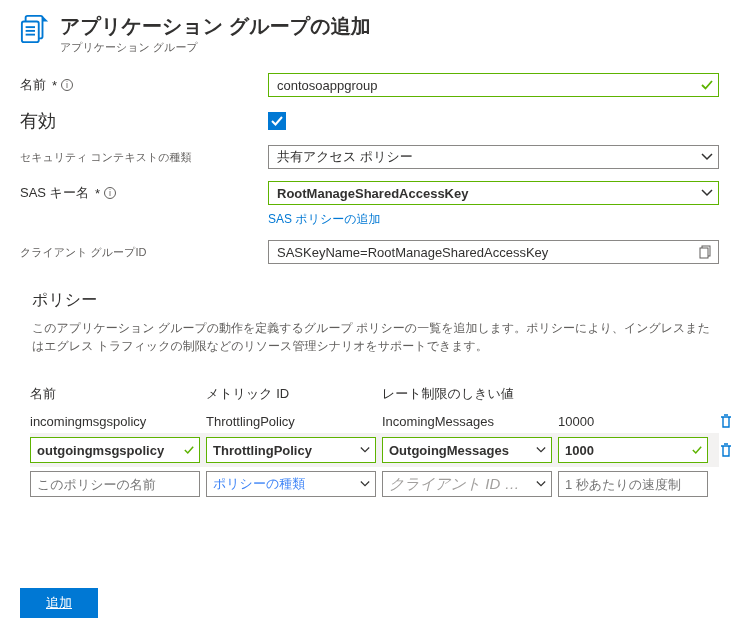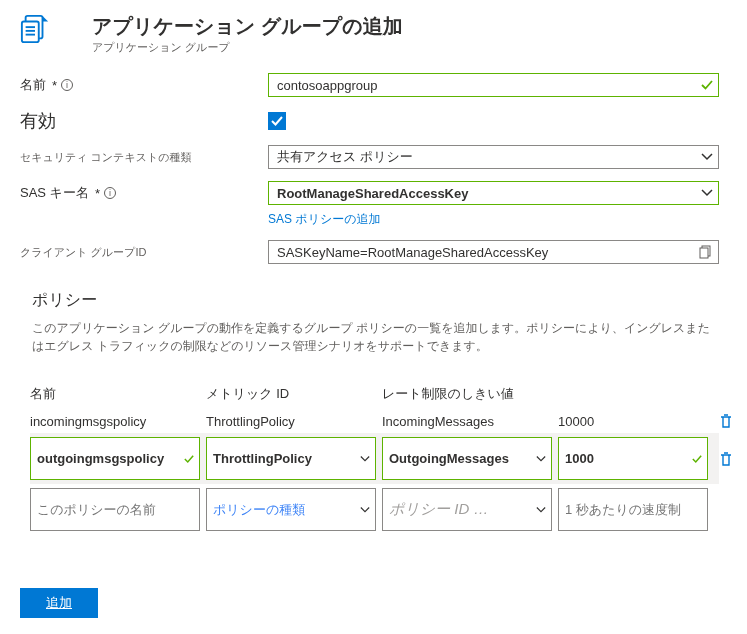--- a/index.html
+++ b/index.html
@@ -1,19 +1,19 @@
 <!DOCTYPE html>
 <html><head>
 <meta charset="utf-8">
 <style>
   * { box-sizing: border-box; }
   html, body { margin:0; padding:0; font-family:"Segoe UI","Yu Gothic UI",sans-serif; color:#323130; background:#fff; }
   body { width:747px; height:634px; position:relative; }
 
-  .hdr { display:flex; align-items:flex-start; padding:14px 0 0 20px;gap:32px; }
+  .hdr { display:flex; align-items:flex-start; padding:14px 0 0 20px; }
   .hdr-icon { width:30px; height:30px; margin-right:10px; flex:0 0 auto; }
   .hdr-title { font-size:20px; font-weight:600; line-height:24px; }
   .hdr-sub { font-size:11px; color:#605e5c; margin-top:2px; }
 
   .form { padding:18px 28px 0 20px; }
   .row { display:flex; align-items:center; margin-bottom:12px; }
   .lbl { width:248px; font-size:13px; display:flex; align-items:center; gap:4px; }
   .lbl.small { font-size:11px; color:#605e5c; }
   .lbl.big { font-size:18px; }
   .req { color:#323130; margin-left:2px; }
@@ -35,21 +35,21 @@
   .section-title { font-size:16px; margin:26px 0 8px 12px; }
   .section-desc  { font-size:12px; color:#605e5c; line-height:18px; margin:0 0 24px 12px; max-width:680px; }
 
   .policy-table { width:100%; padding:0 0 0 10px; }
   .policy-head, .policy-row { display:grid; grid-template-columns:170px 170px 170px 150px 24px; gap:6px; align-items:center; }
   .policy-head { font-size:13px; color:#323130; padding:6px 0; }
   .policy-row  { padding:4px 0; font-size:13px; }
   .policy-row.active { background:#f3f2f1; }
   .policy-row .trash { cursor:pointer; color:#0078d4; justify-self:center; }
   .pcell { position:relative; }
-  .pcell .select-box, .pcell input[type=text] { height:43px; font-size:13px; width:100%; padding:0 26px 0 6px; border:1px solid #8a8886; background:#fff; }
+  .pcell .select-box, .pcell input[type=text] { height:26px; font-size:13px; width:100%; padding:0 26px 0 6px; border:1px solid #8a8886; background:#fff; }
   .pcell .select-box.valid { border-color:#5db300; }
   .pcell .metric-ph { font-style:italic; color:#a19f9d; font-size:15px; }
 
   .footer { position:absolute; bottom:16px; left:20px; }
   .btn-primary { background:#0078d4; color:#fff; border:none; font-size:13px; padding:6px 26px; cursor:pointer;text-decoration:underline; }
 
   svg { display:block; }
 </style>
 </head>
 <body>
@@ -229,21 +229,21 @@
             <span style="color:#3b82f6;">ポリシーの種類</span>
           </div>
         <span class="chev">
           <svg width="10" height="10" viewBox="0 0 12 12">
               <path d="M1 3 L6 8 L11 3" stroke="#323130" stroke-width="1.4" fill="none"></path>
             </svg>
         </span>
       </div>
       <div class="pcell">
         <div class="select-box">
-            <span class="metric-ph">ポリシー ID …</span>
+            <span class="metric-ph">クライアント ID …</span>
           </div>
         <span class="chev">
           <svg width="10" height="10" viewBox="0 0 12 12">
               <path d="M1 3 L6 8 L11 3" stroke="#323130" stroke-width="1.4" fill="none"></path>
             </svg>
         </span>
       </div>
       <div class="pcell"><input type="text" placeholder="1 秒あたりの速度制限" style=""></div>
       <div></div>
     </div>

